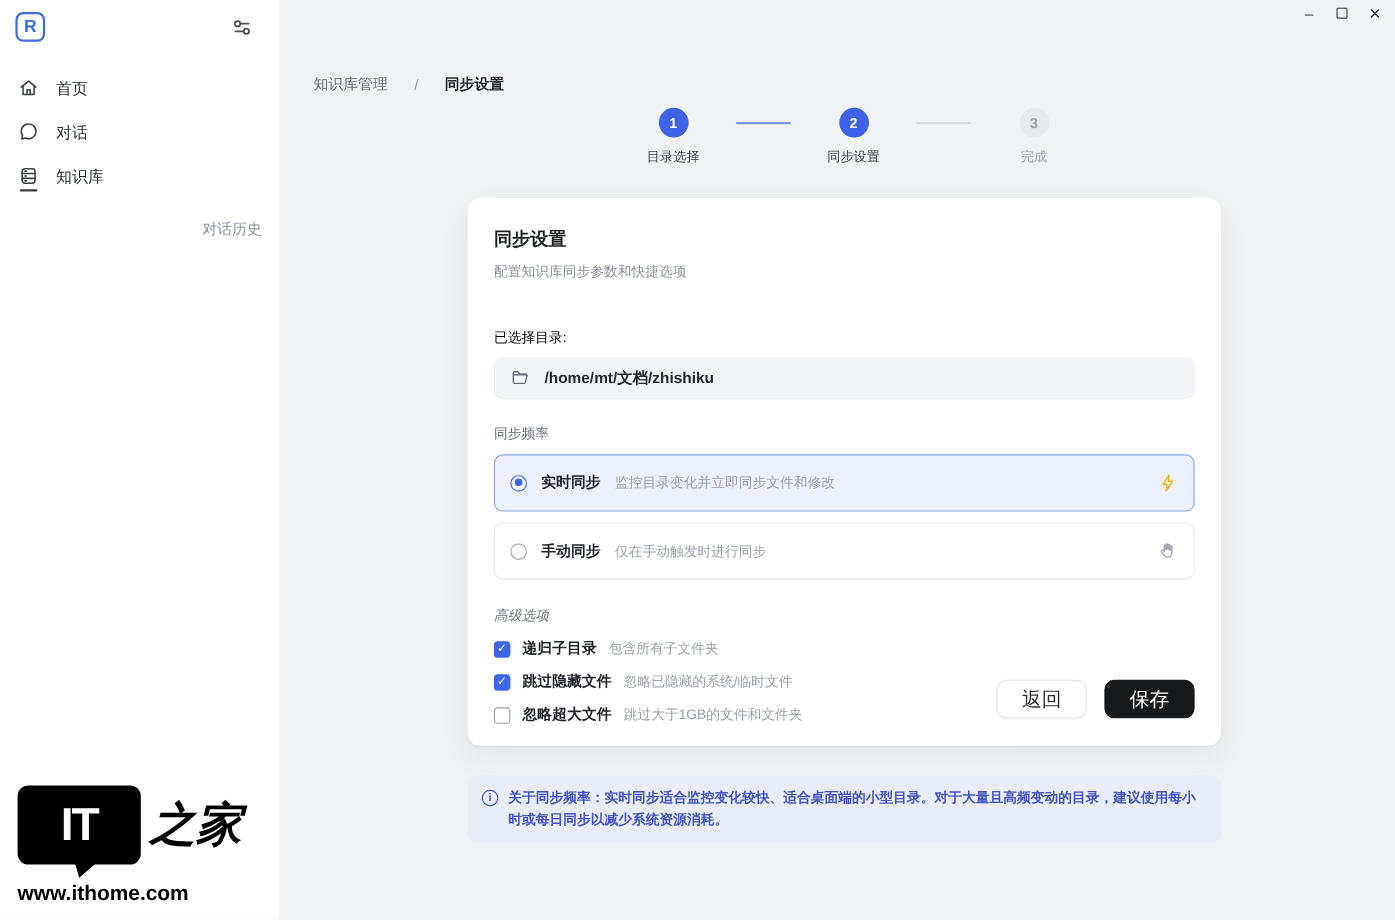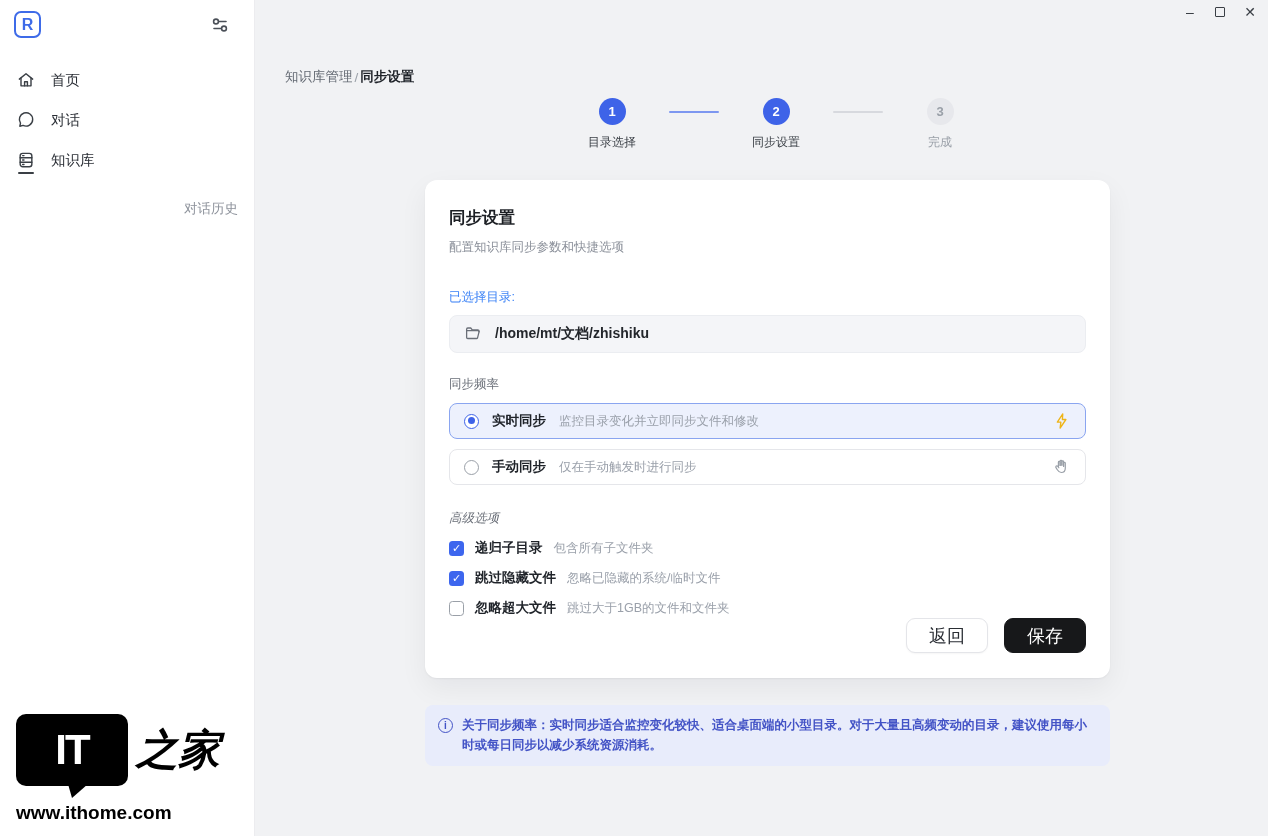--- a/index.html
+++ b/index.html
@@ -68,21 +68,21 @@
   }
   .win-btn {
     width:20px; height:20px; display:flex; align-items:center; justify-content:center;
     font-size:14px; cursor:pointer;
   }
   .maximize-glyph { width:10px; height:10px; border:1.3px solid #3a3f45; border-radius:1px; }
 
   
   .breadcrumb {
     position:absolute; left:285px; top:68px; font-size:13.5px;
-    display:flex; gap:2px; align-items:center;
+    display:flex; gap:24px; align-items:center;
   }
   .bc-parent { color:#646a73; cursor:pointer; }
   .bc-sep { color:#9aa0a8; }
   .bc-current { color:#1f2329; font-weight:bold; }
 
   
   .stepper {
     position:absolute; left:560px; top:98px; display:flex; align-items:flex-start;
   }
   .step { display:flex; flex-direction:column; align-items:center; width:104px; }
@@ -102,31 +102,31 @@
   
   .card {
     position:absolute; left:425px; top:180px; width:685px; height:498px;
     background:#fff; border-radius:12px;
     box-shadow:0 1px 2px rgba(0,0,0,.05), 0 10px 28px rgba(17,24,39,.06);
     padding:27px 24px;
   }
   .card-title { font-size:16.5px; font-weight:bold; color:#1c1f24; }
   .card-subtitle { margin-top:10px; font-size:12.5px; color:#8a8f99; }
 
-  .field-label { margin-top:33px; font-size:12.5px; color:#3b82f6; }
+  .field-label { margin-top:43px; font-size:12.5px; color:#000000; }
   .dir-field {
     margin-top:9px; height:38px; background:#f4f5f8; border:1px solid #ebedf1;
     border-radius:8px; display:flex; align-items:center; gap:13px; padding:0 14px;
     cursor:pointer;
   }
   .dir-path { font-size:14px; font-weight:bold; color:#23262b; }
 
   .freq-label { margin-top:23px; font-size:12.5px; color:#6a6f78; }
   .option-row {
-    margin-top:10px; height:36px; border-radius:8px;
+    margin-top:10px; height:52px; border-radius:8px;
     display:flex; align-items:center; gap:13px; padding:0 14px; cursor:pointer;
   }
   .option-row.selected { background:#edf1fd; border:1.5px solid #8aa5f0; }
   .option-row.plain { background:#fff; border:1px solid #e5e6ea; }
   .radio { width:15px; height:15px; border-radius:50%; position:relative; flex:0 0 auto; }
   .radio.on { border:1.5px solid #3e63e8; background:#fff; }
   .radio.on::after {
     content:""; position:absolute; left:2.5px; top:2.5px; width:7px; height:7px;
     border-radius:50%; background:#3e63e8;
   }

